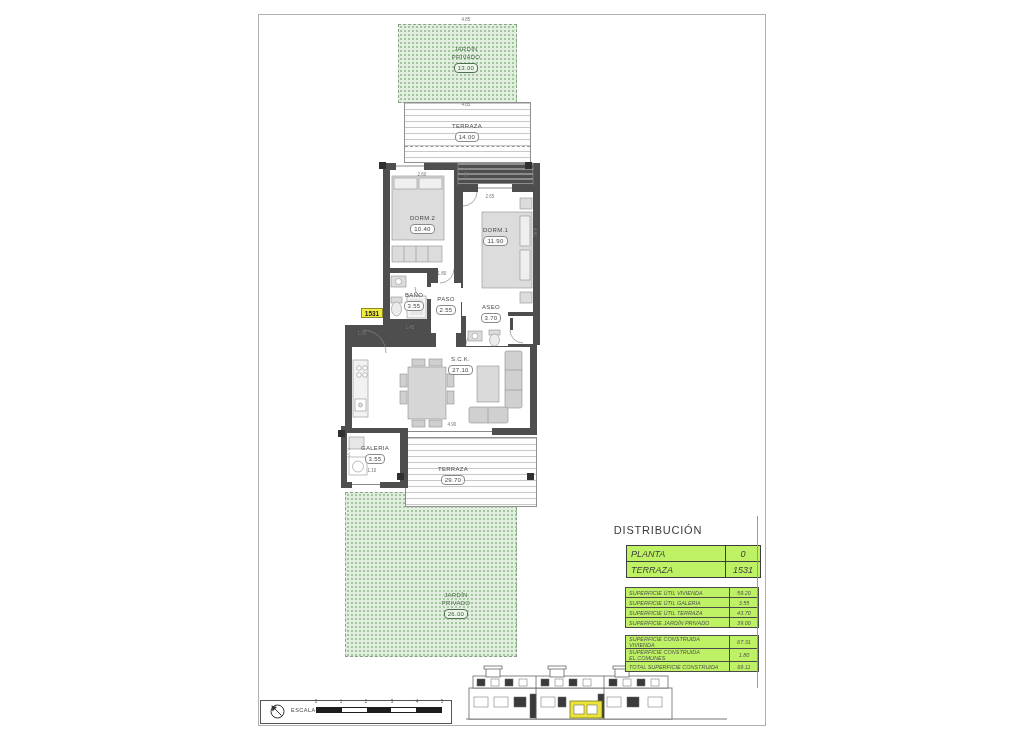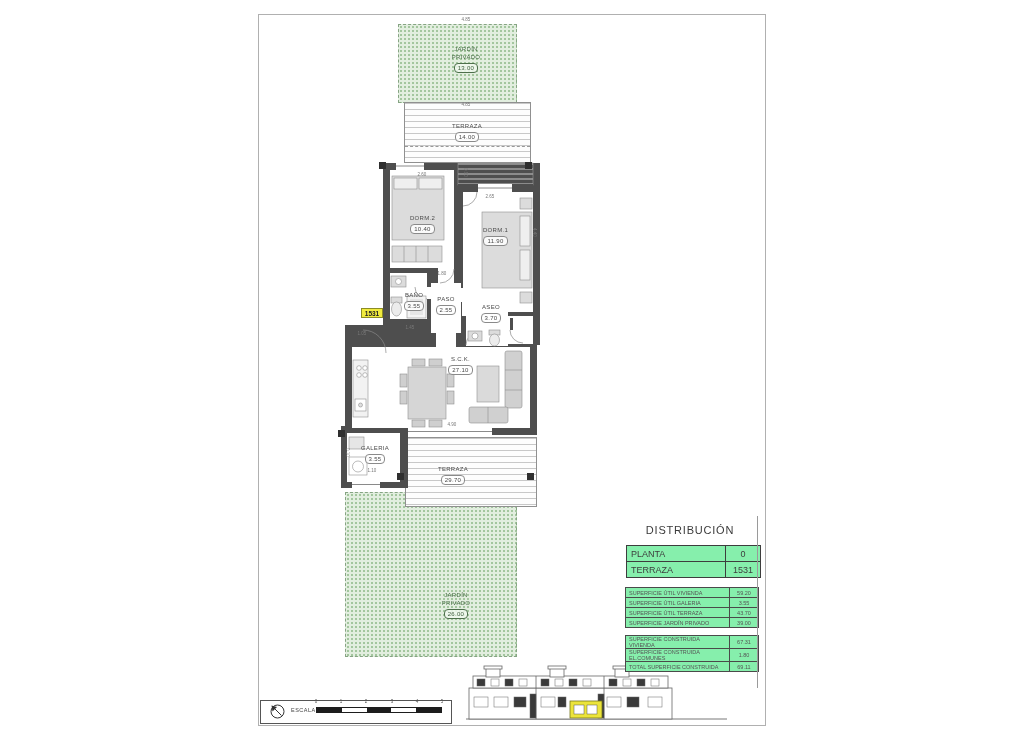--- a/index.html
+++ b/index.html
@@ -22,22 +22,22 @@
   .rlabel .rname{white-space:pre-line;display:block;}
   .badge{display:inline-block;border:1px solid #8a8a8a;border-radius:4px;padding:0 3px;font-size:6px;color:#4a4a4a;background:rgba(255,255,255,.85);margin-top:1px;line-height:8px;}
   .green{color:#4d6f4b;}
   .green .badge{border-color:#4d6f4b;color:#3d5c3b;background:rgba(240,248,238,.85);}
   
   .dim{position:absolute;font-size:4.5px;color:#787878;text-align:center;width:28px;}
   .dim.rot{transform:rotate(90deg);width:20px;}
   
   .unit-tag{left:361px;top:308px;width:22px;height:10px;background:#f1eb3d;border:1px solid #8c8c25;font-size:6.5px;font-weight:bold;color:#222;text-align:center;line-height:9px;}
   
-  .dist-title{left:626px;top:524px;width:128px;text-align:center;font-size:11px;color:#3a3a3a;letter-spacing:.8px;}
-  table.tb{position:absolute;border-collapse:collapse;background:#86efac;}
+  .dist-title{left:594px;top:524px;width:128px;text-align:center;font-size:11px;color:#3a3a3a;letter-spacing:.8px;}
+  table.tb{position:absolute;border-collapse:collapse;background:#bef264;font-style:italic;}
   .t1{left:626px;top:545px;}
   .t1 td{border:1.5px solid #3d3d3d;font-size:9px;color:#3d3d3d;height:15px;padding:0 4px;}
   .t1 td.l{width:90px;}
   .t1 td.v{width:26px;text-align:center;}
   .t2{left:625px;top:587px;}
   .t3{left:625px;top:635px;}
   .t2 td,.t3 td{border:1px solid #4a4a4a;font-size:5.5px;color:#555;height:9px;padding:0 3px;}
   .t2 td.l,.t3 td.l{width:97px;}
   .t2 td.v,.t3 td.v{width:22px;text-align:center;}
   .vline{left:757px;top:516px;width:1px;height:172px;background:#9a9a9a;}

